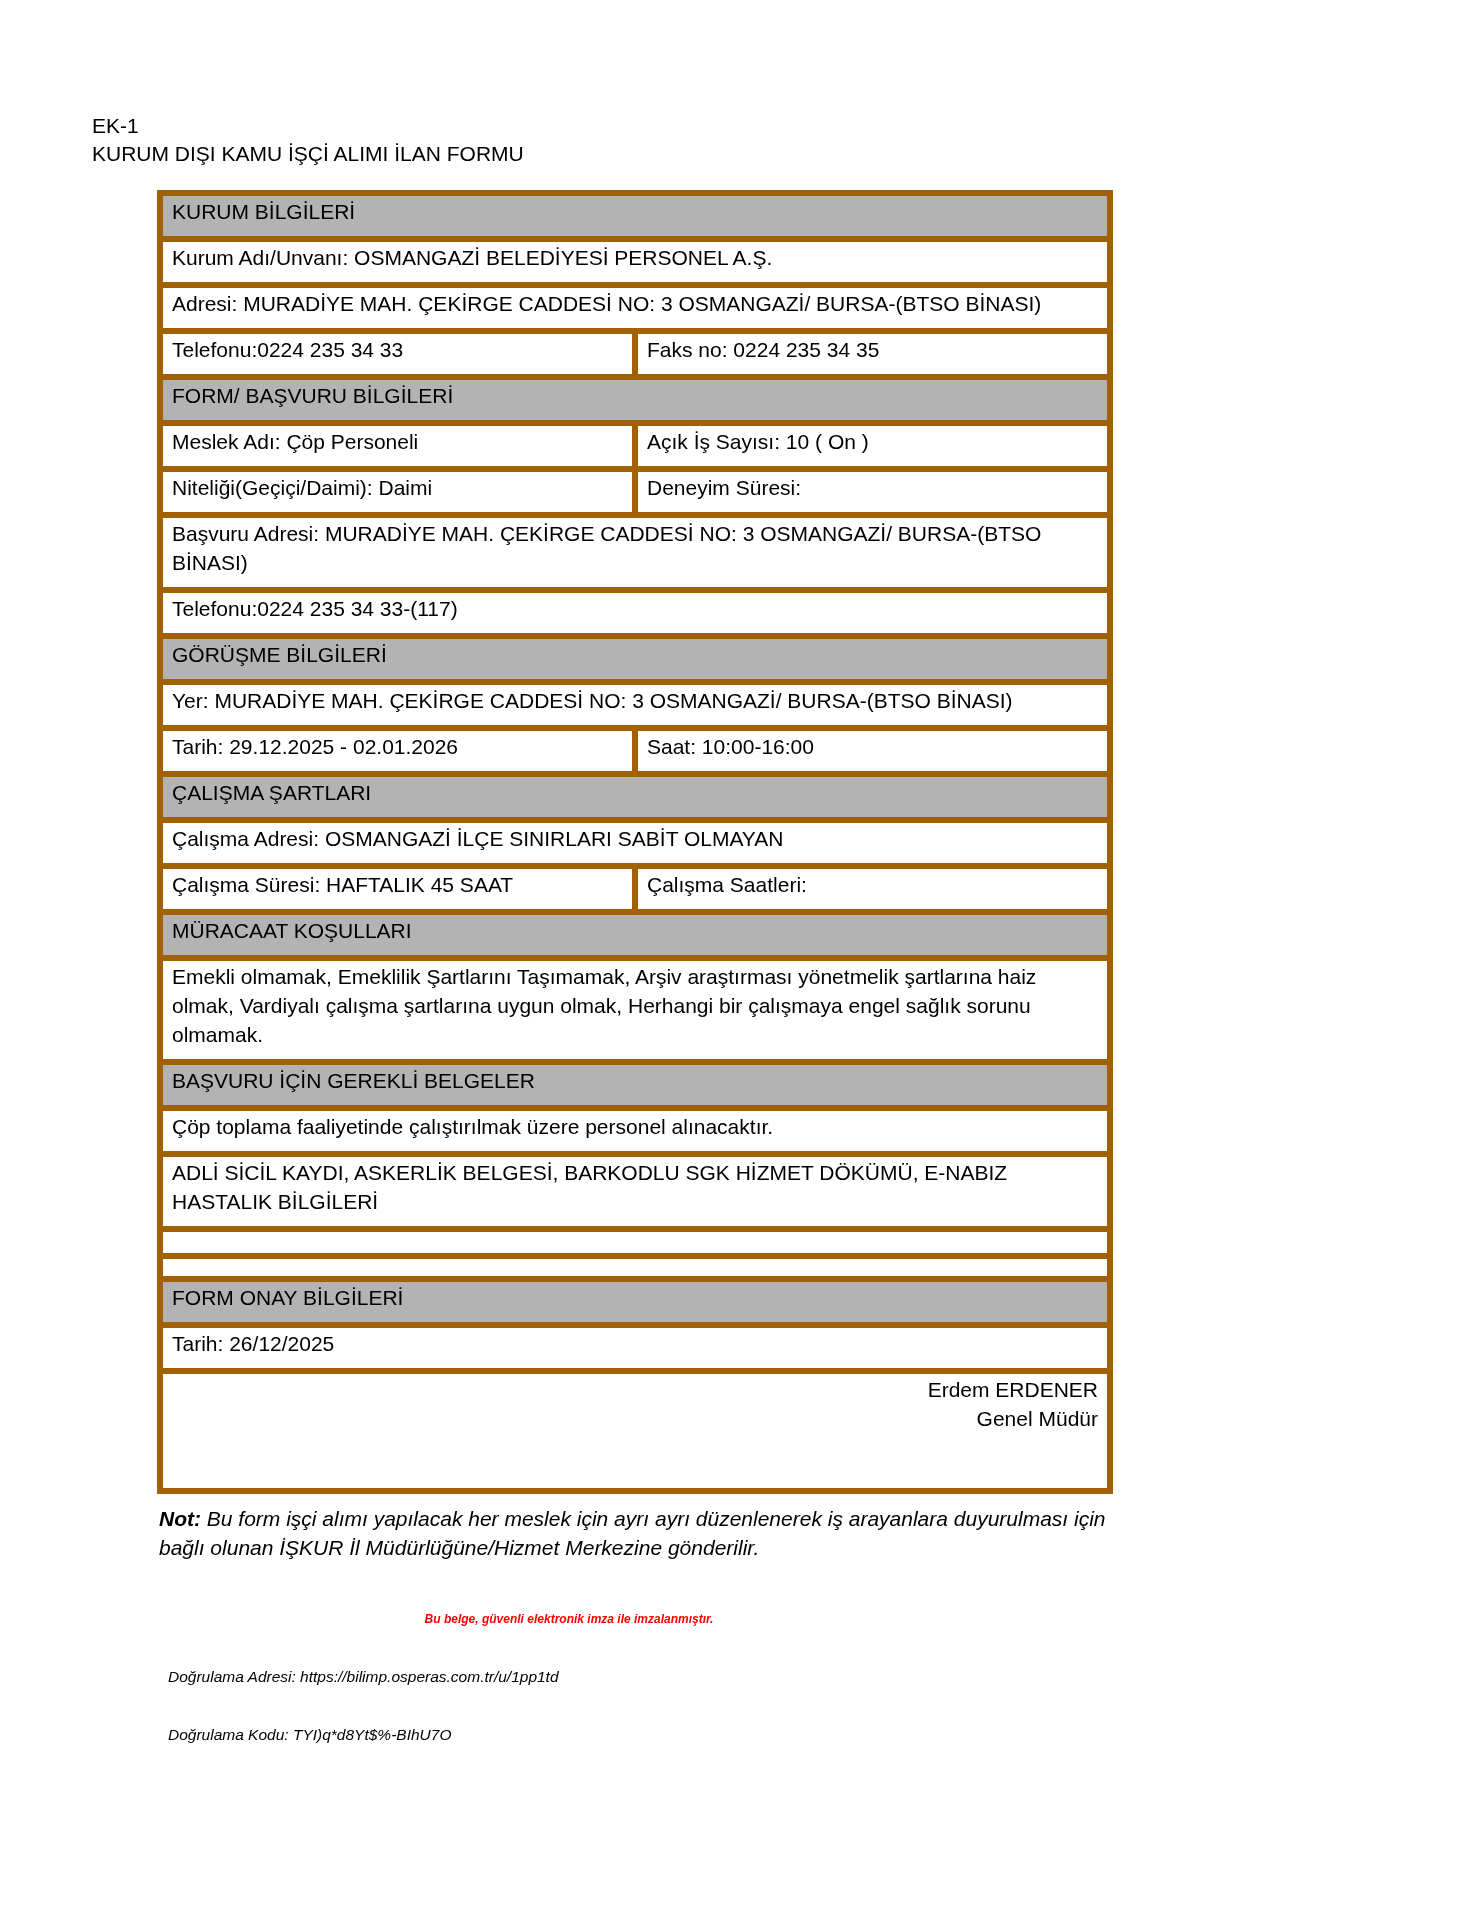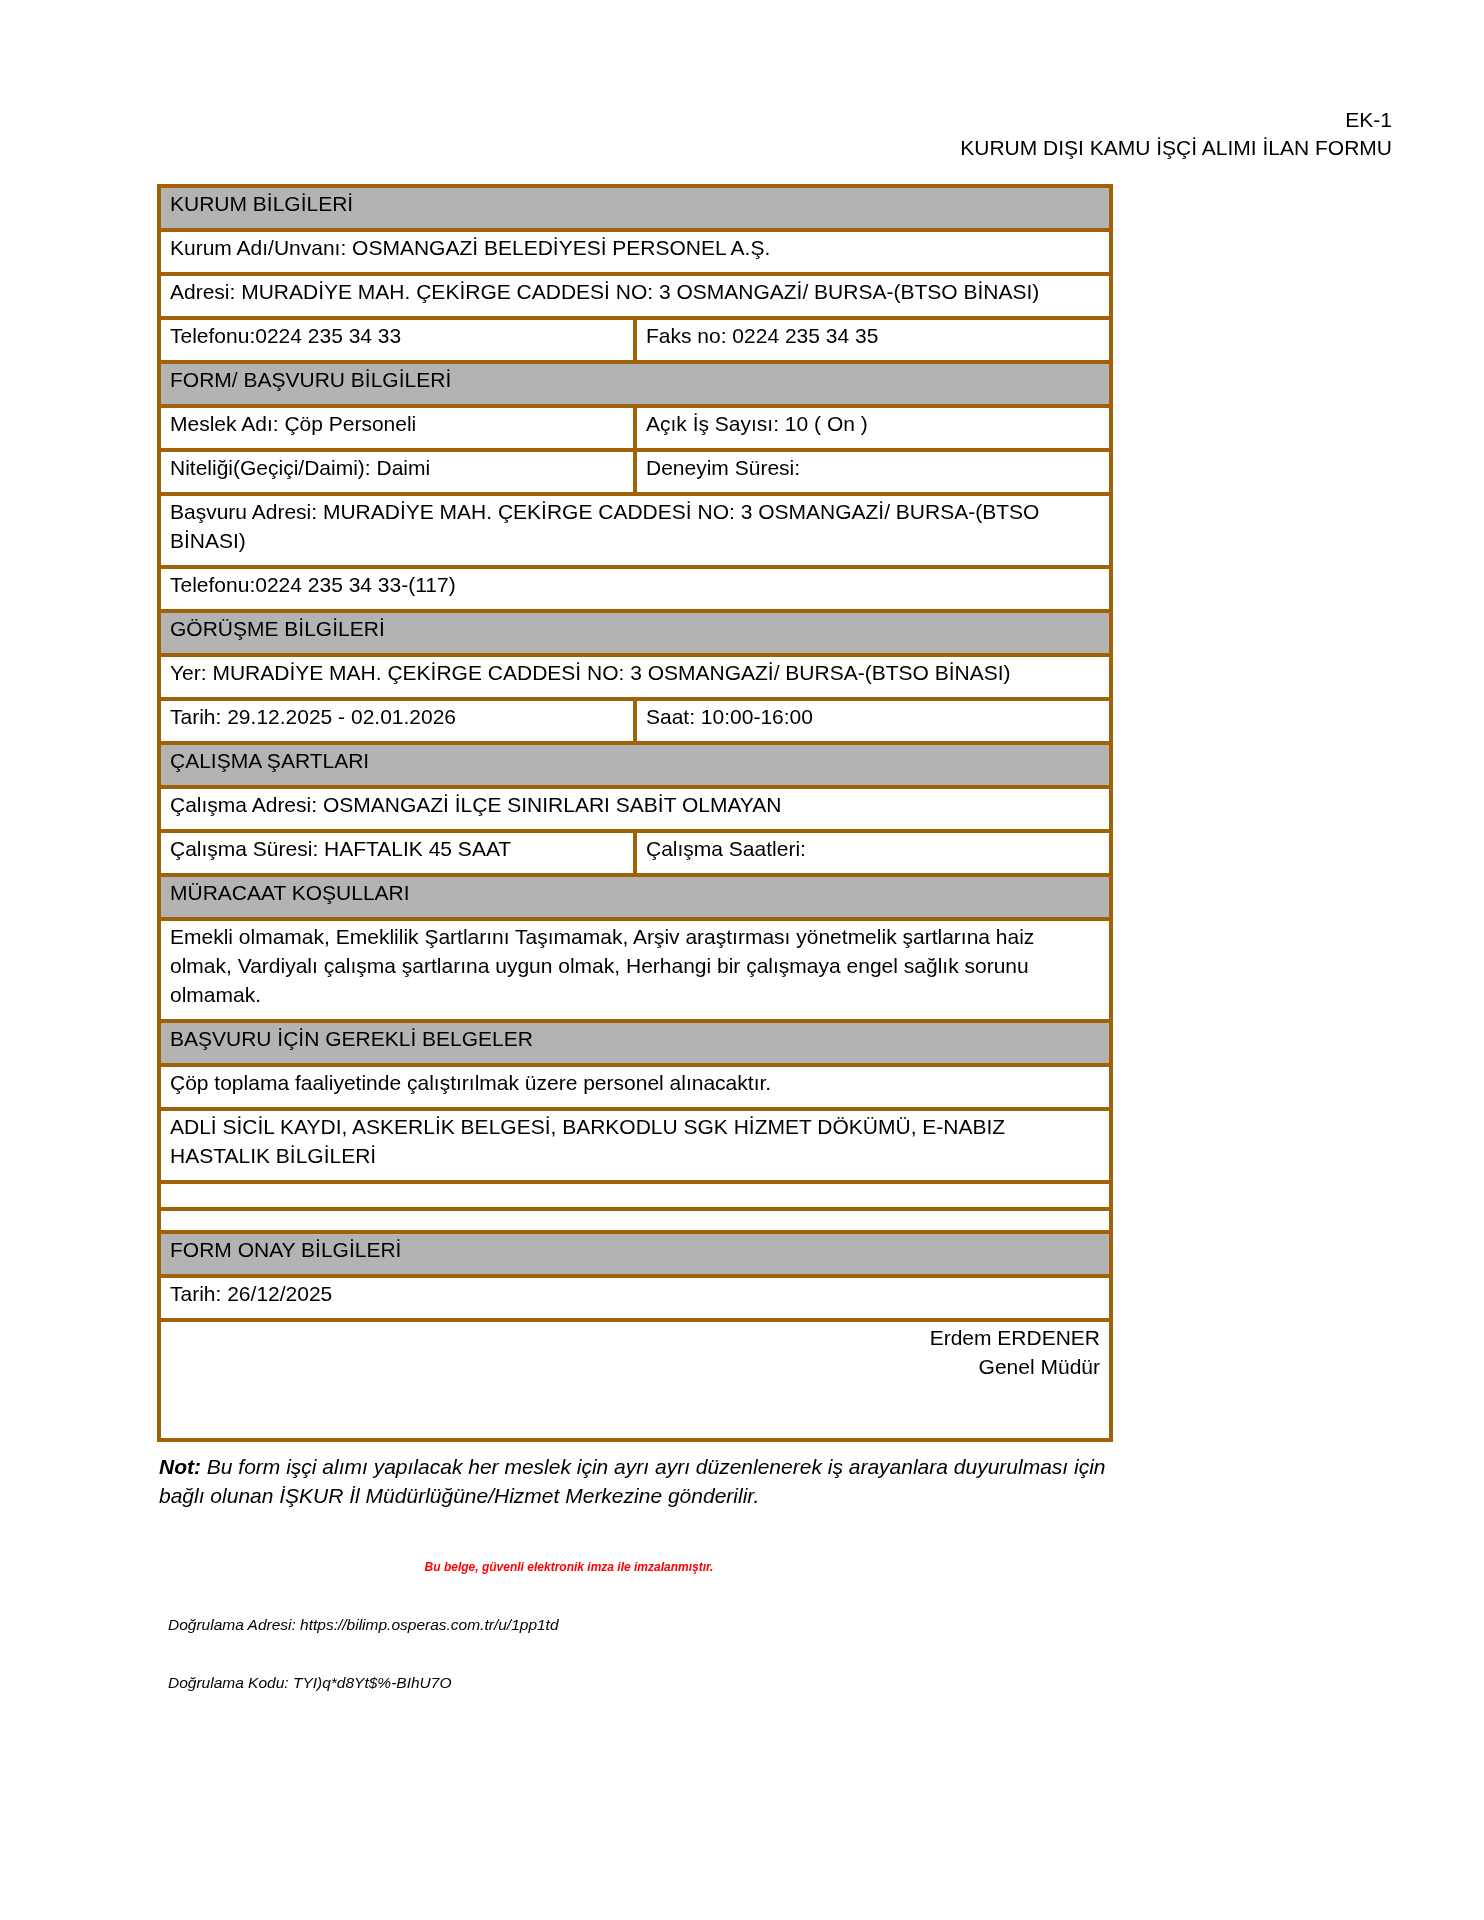--- a/index.html
+++ b/index.html
@@ -5,30 +5,30 @@
   * { margin: 0; padding: 0; box-sizing: border-box; }
   html, body { background: #ffffff; }
   body {
     width: 1484px;
     min-height: 1920px;
     font-family: "Liberation Sans", sans-serif;
     color: #000000;
     position: relative;
   }
   .page { padding-top: 106px; }
-  .doc-title { text-align: right; font-size: 21px; line-height: 28px; width: 1300px; margin: 0 auto; }
+  .doc-title { text-align: left; font-size: 21px; line-height: 28px; width: 1300px; margin: 6px auto; }
   .content { width: 956px; margin-left: 157px; }
   table.form-table {
     border-collapse: collapse;
     width: 956px;
     margin-top: 22px;
     table-layout: fixed;
   }
   td {
-    border: 4px solid #a16207;
+    border: 6px solid #a16207;
     font-size: 21px;
     line-height: 29px;
     padding: 1px 9px 10px 9px;
     vertical-align: top;
     word-wrap: break-word;
   }
   td.hdr { background: #b3b3b3; }
   td.empty { height: 27px; }
   td.empty2 { height: 23px; }
   td.sig { height: 120px; text-align: right; }

